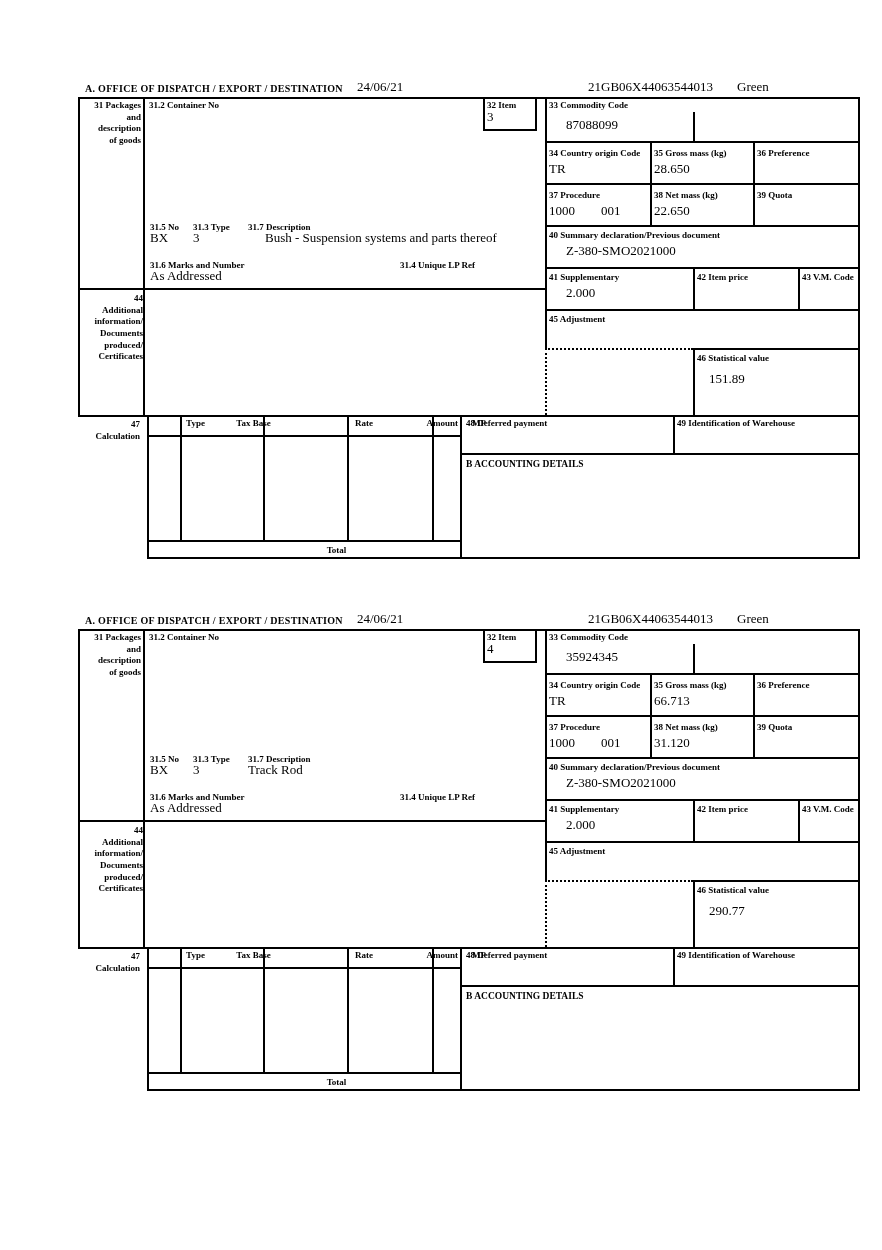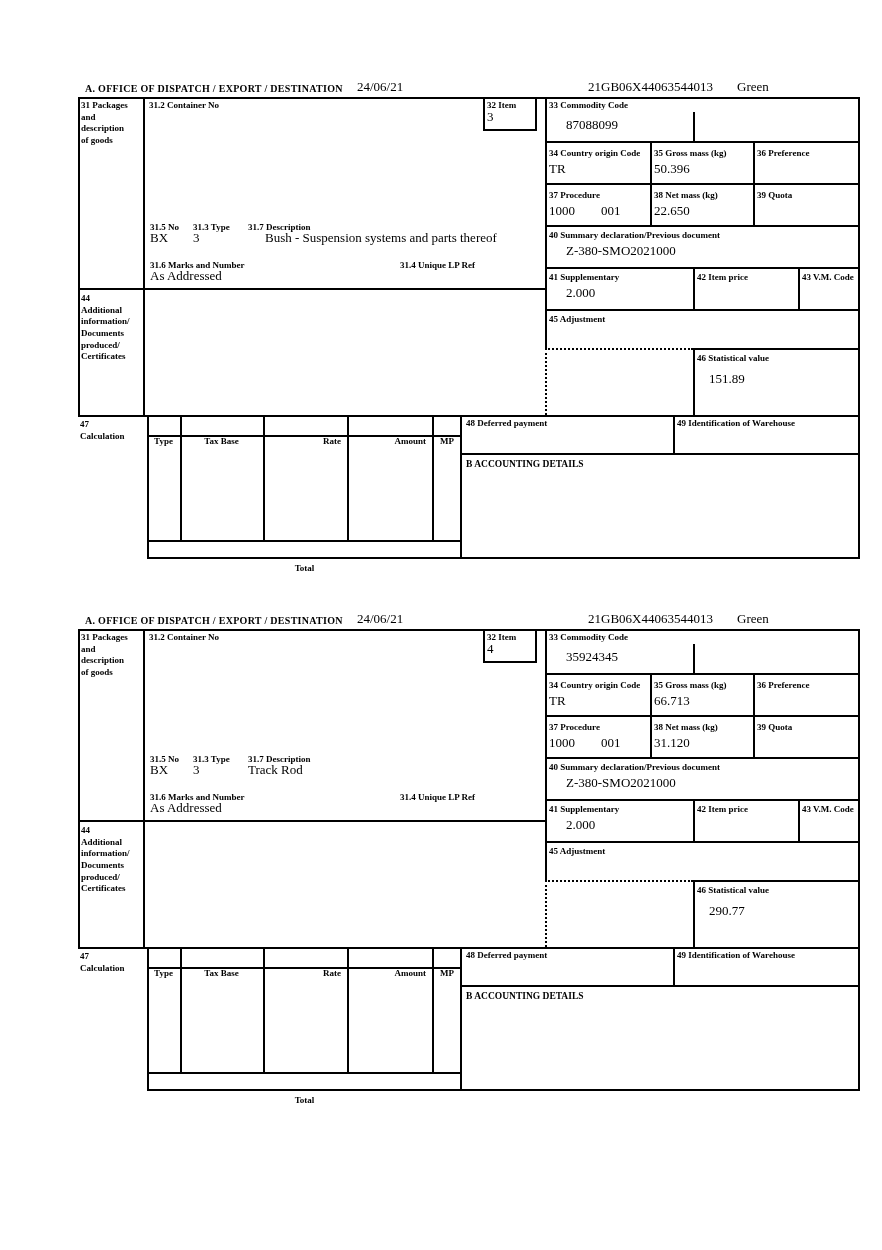--- a/index.html
+++ b/index.html
@@ -4,27 +4,27 @@
 <style>
   html,body{margin:0;padding:0;background:#fff;}
   .page{position:relative;width:882px;height:1250px;background:#ffffff;overflow:hidden;
         font-family:"Liberation Serif",serif;color:#000;}
   .sad-form{position:absolute;left:0;top:80px;width:882px;height:500px;}
   .hdr{position:absolute;left:0;top:0;width:882px;height:17px;}
   .hdr-title{position:absolute;left:85px;top:3px;font-size:10px;font-weight:bold;letter-spacing:.3px;white-space:nowrap;}
   .hdr-date{position:absolute;left:357px;top:0;}
   .hdr-ref{position:absolute;left:588px;top:0;}
   .hdr-routing{position:absolute;left:737px;top:0;}
-  .box{position:absolute;left:78px;top:17px;width:782px;height:462px;}
+  .box{position:absolute;left:78px;top:17px;width:782px;height:462px;text-align:right;}
   .ln{position:absolute;background:#000;}
   .dotted-h{position:absolute;border-top:2px dotted #000;height:0;}
   .dotted-v{position:absolute;border-left:2px dotted #000;width:0;}
   .lbl{position:absolute;font-size:9px;font-weight:bold;line-height:1.3;white-space:pre-line;}
   .val{position:absolute;font-size:13px;line-height:1.1;white-space:nowrap;}
-  .cellhead{position:absolute;font-size:9px;font-weight:bold;display:flex;align-items:flex-start;box-sizing:border-box;padding-top:21px;}
+  .cellhead{position:absolute;font-size:9px;font-weight:bold;display:flex;align-items:flex-start;box-sizing:border-box;padding-top:3px;margin-left:32px;}
   .c-center{justify-content:center;}
   .c-right{justify-content:flex-end;padding-right:6px;}
   .proc-2{display:inline-block;margin-left:26px;}
 </style>
 </head>
 <body>
 
 <div class="page">
 
   <div class="sad-form">
@@ -82,21 +82,21 @@
 
       <div class="lbl" style="left:471px;top:3px;">33 Commodity Code</div>
       <div class="val" style="left:488px;top:21px;">87088099</div>
       <div class="ln" style="left:615px;top:15px;width:2px;height:29px;"></div>
       <div class="ln" style="left:467px;top:44px;width:315px;height:2px;"></div>
 
       <div class="lbl" style="left:471px;top:51px;">34 Country origin Code</div>
       <div class="val" style="left:471px;top:65px;">TR</div>
       <div class="ln" style="left:572px;top:46px;width:2px;height:42px;"></div>
       <div class="lbl" style="left:576px;top:51px;">35 Gross mass (kg)</div>
-      <div class="val" style="left:576px;top:65px;">50.396</div>
+      <div class="val" style="left:576px;top:65px;">28.650</div>
       <div class="ln" style="left:675px;top:46px;width:2px;height:42px;"></div>
       <div class="lbl" style="left:679px;top:51px;">36 Preference</div>
       <div class="val" style="left:679px;top:65px;"></div>
       <div class="ln" style="left:467px;top:86px;width:315px;height:2px;"></div>
 
       <div class="lbl" style="left:471px;top:93px;">37 Procedure</div>
       <div class="val" style="left:471px;top:107px;"><span>1000</span><span class="proc-2">001</span></div>
       <div class="ln" style="left:572px;top:88px;width:2px;height:42px;"></div>
       <div class="lbl" style="left:576px;top:93px;">38 Net mass (kg)</div>
       <div class="val" style="left:576px;top:107px;">22.650</div>

